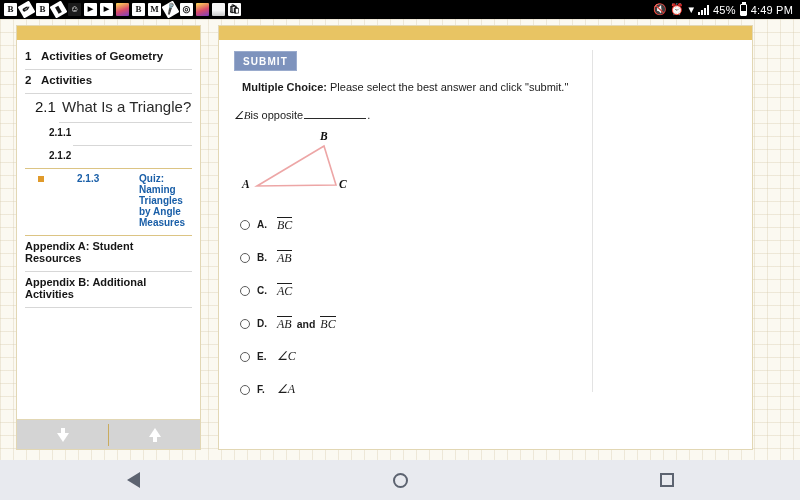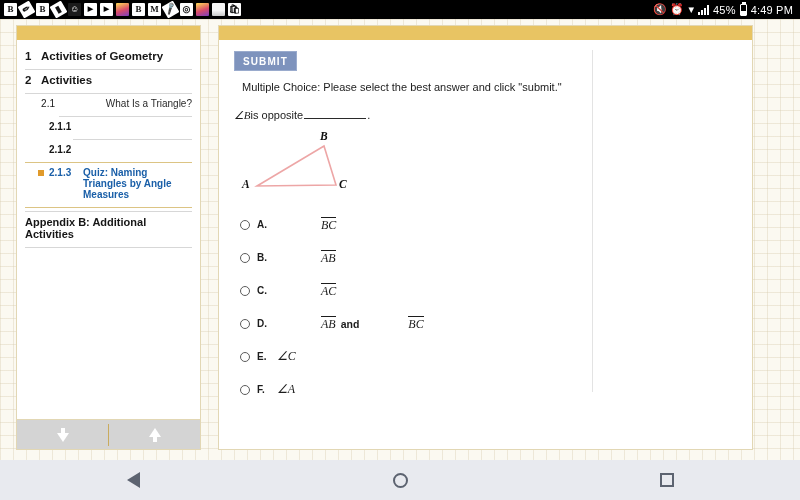--- a/index.html
+++ b/index.html
@@ -71,34 +71,34 @@
   .sb-gold { height: 14px; background: #e8c463; flex: 0 0 auto; }
   .toc { flex: 1 1 auto; padding: 6px 0 0 0; overflow: hidden; }
 
   .toc-row { padding: 4px 8px 4px 8px; }
   .toc-row .line { display: flex; gap: 7px; align-items: flex-start; }
   .toc-num { flex: 0 0 auto; font-weight: bold; color: #161616; }
   .toc-txt { flex: 1 1 auto; }
 
   .lvl1 { font-size: 11.5px; font-weight: bold; color: #161616; }
   .lvl1 .toc-num { width: 9px; }
-  .lvl2 { font-size: 10px; color: #2a2a2a; padding-left: 18px; text-align: right; }
+  .lvl2 { font-size: 15px; color: #2a2a2a; padding-left: 18px; }
   .lvl2 .toc-num { width: 20px; font-weight: normal; }
   .lvl3 { font-size: 10px; color: #2a2a2a; padding-left: 32px; }
   .lvl3 .toc-num { width: 27px; font-weight: bold; }
   .appx { font-size: 11px; font-weight: bold; color: #161616; padding-left: 8px; }
 
   .divider { height: 1px; background: #d7d7d7; margin: 3px 8px 0 8px; }
   .divider.ind2 { margin-left: 42px; }
   .divider.ind3 { margin-left: 56px; }
   .divider.gold { background: #dcc484; margin-left: 8px; }
 
   .toc-row.active { position: relative; }
   .toc-row.active .toc-num,
-  .toc-row.active .toc-txt { color: #1a5fa8; font-weight: bold; }
+  .toc-row.active .toc-txt { color: #1a5fa8; font-weight: bold; margin-left: 28px; }
   .bullet {
     position: absolute; left: 21px; top: 7px;
     width: 6px; height: 6px; background: #e09a2b;
   }
 
   .sb-footer {
     flex: 0 0 auto; height: 30px; background: #d4d4d4;
     border-top: 1px solid #e2d7b4;
     display: flex; align-items: center;
   }
@@ -138,21 +138,21 @@
     padding: 4px 8px 3px 8px;
     cursor: pointer;
   }
 
   .q-title {
     margin-top: 18px;
     font-size: 18.5px; font-weight: bold; color: #131313;
     letter-spacing: -.2px;
   }
   .q-sub { margin-top: 10px; font-size: 11px; color: #1c1c1c; }
-  .q-sub b { font-weight: normal; padding-left: 8px; }
+  .q-sub b { font-weight: bold; padding-left: 8px; }
 
   .q-stem {
     margin-top: 16px; font-size: 11px; color: #1c1c1c;
     display: flex; align-items: baseline; gap: 0;
   }
   .ang { font-family: "Liberation Serif", serif; font-style: italic; }
   .blank { display: inline-block; border-bottom: 1px solid #2a2a2a; width: 62px; height: 9px; margin: 0 1px; }
 
   
   .figure { position: relative; width: 115px; height: 72px; margin: 6px 0 0 8px; }
@@ -170,21 +170,21 @@
     height: 21px; margin-bottom: 12px; padding-left: 6px;
   }
   .radio {
     width: 10px; height: 10px; border: 1px solid #5c5c5c;
     border-radius: 50%; background: #fff; flex: 0 0 auto;
   }
   .opt-letter { font-size: 10px; font-weight: bold; color: #1c1c1c; width: 13px; flex: 0 0 auto; }
   .opt-body { font-size: 11.5px; color: #1c1c1c; display: flex; align-items: baseline; gap: 5px; }
   .seg {
     font-family: "Liberation Serif", serif; font-style: italic; font-size: 12px;
-    border-top: 1px solid #1c1c1c; padding-top: 1px; line-height: 1.05; margin-left: 44px;
+    border-top: 1px solid #1c1c1c; padding-top: 1px; line-height: 1.05;
   }
   .angl { font-family: "Liberation Serif", serif; font-style: italic; font-size: 12px; }
   .conj { font-size: 10.5px; font-style: normal; font-family: "Liberation Sans", sans-serif; font-weight: bold; }
 
   
   .navbar {
     position: absolute; left: 0; top: 460px;
     width: 800px; height: 40px; background: #e8eaef;
     display: flex; align-items: center;
   }
@@ -276,20 +276,23 @@
 
       <div class="toc-row lvl3 active">
         <span class="bullet"></span>
         <div class="line">
           <span class="toc-num">2.1.3</span>
           <span class="toc-txt">Quiz: Naming Triangles by Angle Measures</span>
         </div>
       </div>
       <div class="divider gold"></div>
 
+      <div class="toc-row appx">
+        <span>Appendix A: Student Resources</span>
+      </div>
       <div class="divider"></div>
 
       <div class="toc-row appx">
         <span>Appendix B: Additional Activities</span>
       </div>
       <div class="divider"></div>
 
     </div>
 
     <div class="sb-footer">

